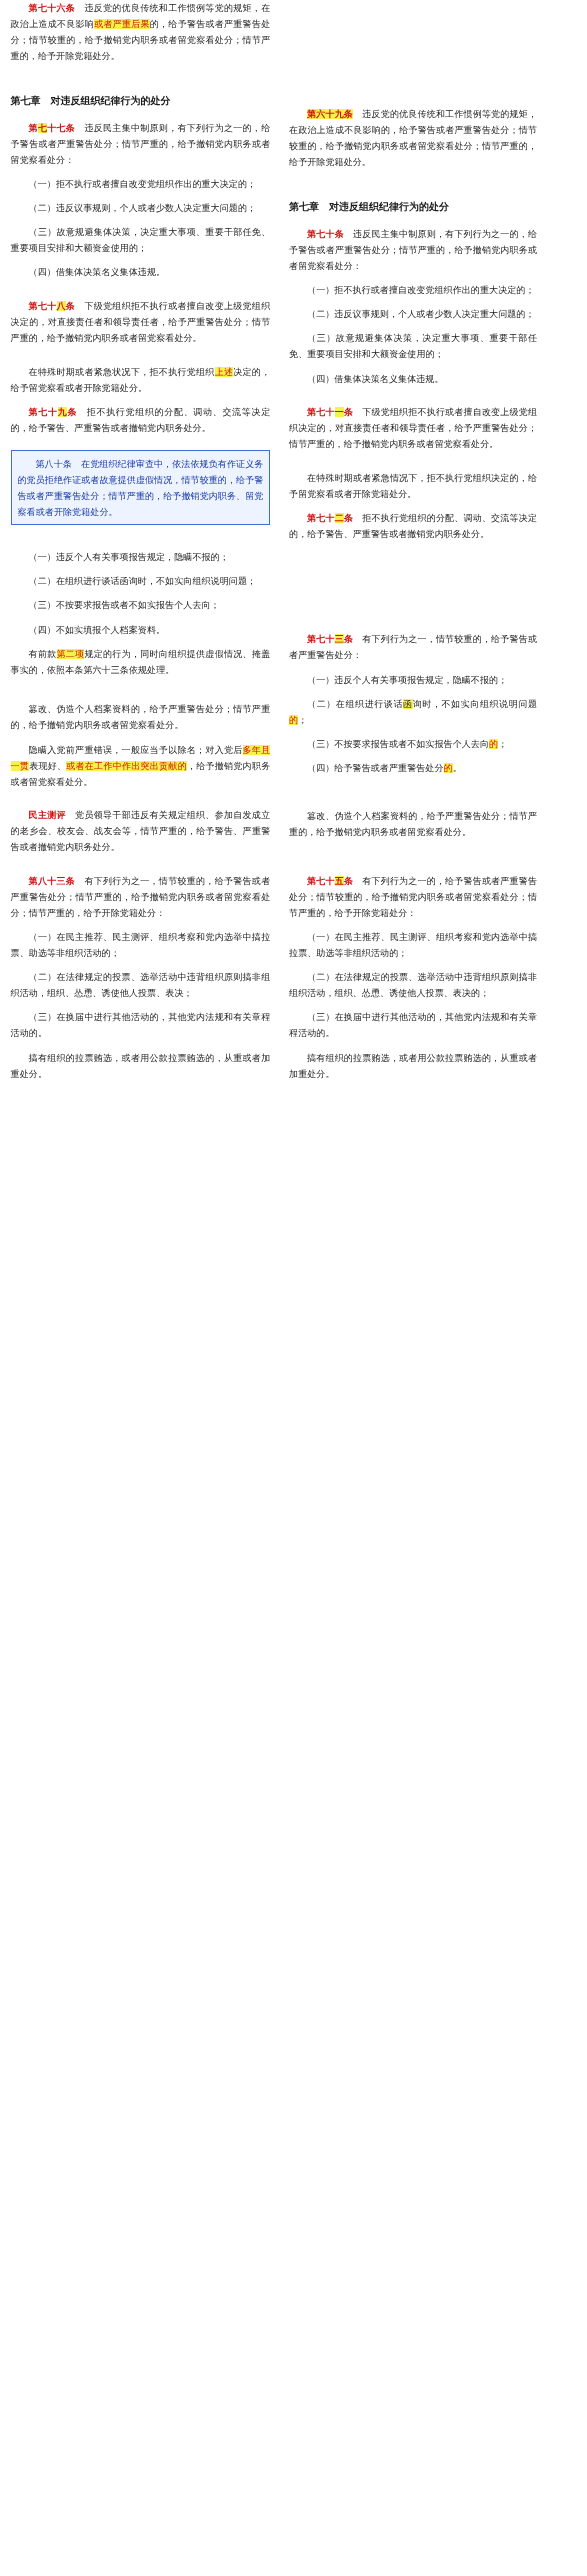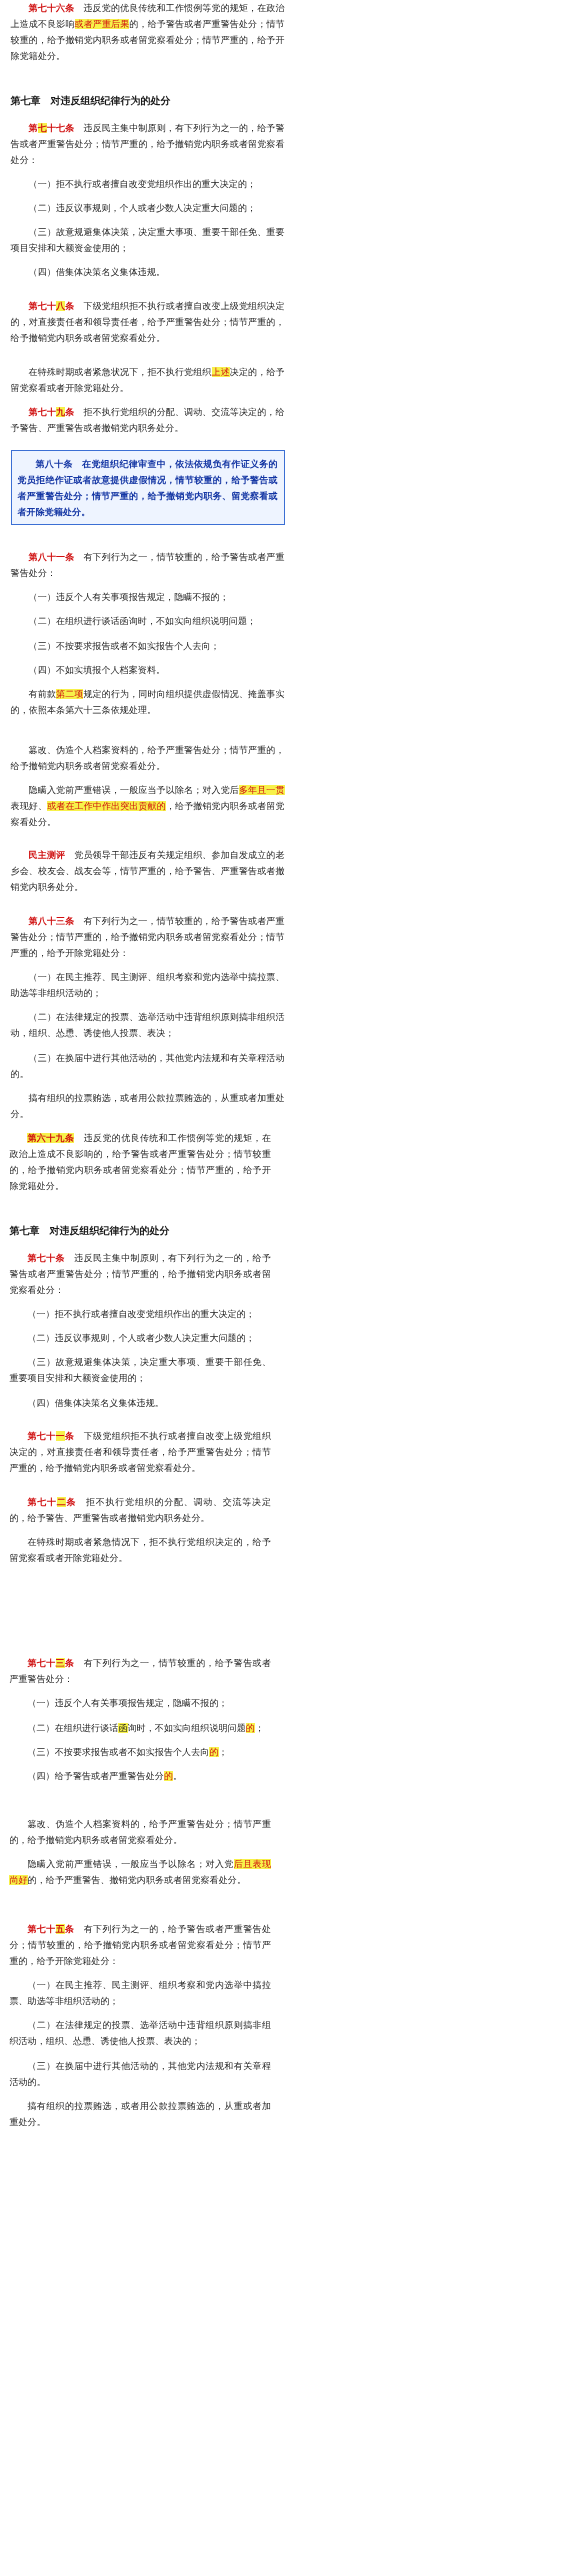--- a/index.html
+++ b/index.html
@@ -5,22 +5,21 @@
   html,body{margin:0;padding:0;}
   body{
     width:588px;
     background:#ffffff;
     font-family:"Liberation Sans","DejaVu Sans",sans-serif;
     color:#1a1a1a;
   }
   .doc{
     width:560px;
     display:flex;
-    align-items:flex-start;
-    flex-direction:column;
+    align-items:flex-end;
   }
   .col{
     width:294px;
     box-sizing:border-box;
     padding:0 8.2px;
   }
   .col.left{padding-left:10.6px;padding-right:9.4px;}
   .col.right{padding-left:9.4px;padding-right:23px;}
   .para{
     font-size:9px;
@@ -39,21 +38,21 @@
   }
   .art{color:#d01010;font-weight:bold;}
   .hl-yellow{background:#f7f14a;}
   .red{color:#d01010;}
   .bluebox{
     border:0.6px solid #3b6fd4;
     background:#eef4ff;
     padding:4.7px 5.9px;
     margin:0 0 8.2px 0;
   }
-  .bluebox .para{margin:0;color:#1436a4;font-weight:bold;}
+  .bluebox .para{margin:0;color:#1436a4;font-weight:normal;}
   .spacer-80{height:47px;}
   .spacer-58{height:34px;}
   .spacer-40{height:23.5px;}
   .spacer-26{height:15.3px;}
   .spacer-16{height:9.4px;}
   .spacer-10{height:5.9px;}
 </style>
 </head>
 <body>
 
@@ -85,21 +84,20 @@
     <p class="para indent"><span class="art">第七十<span class="hl-yellow">九</span>条</span><span>　拒不执行党组织的分配、调动、交流等决定的，给予警告、严重警告或者撤销党内职务处分。</span></p>
 
     <div class="spacer-10"></div>
 
     <div class="bluebox">
       <p class="para indent"><span>第八十条</span><span>　在党组织纪律审查中，依法依规负有作证义务的党员拒绝作证或者故意提供虚假情况，情节较重的，给予警告或者严重警告处分；情节严重的，给予撤销党内职务、留党察看或者开除党籍处分。</span></p>
     </div>
 
     <div class="spacer-26"></div>
 
-    <p class="para indent"><span class="art">第八十一条</span><span>　有下列行为之一，情节较重的，给予警告或者严重警告处分：</span></p>
 
     <p class="para indent">（一）违反个人有关事项报告规定，隐瞒不报的；</p>
     <p class="para indent">（二）在组织进行谈话函询时，不如实向组织说明问题；</p>
     <p class="para indent">（三）不按要求报告或者不如实报告个人去向；</p>
     <p class="para indent">（四）不如实填报个人档案资料。</p>
 
     <p class="para indent"><span>有前款</span><span class="hl-yellow red">第二项</span><span>规定的行为，同时向组织提供虚假情况、掩盖事实的，依照本条第六十三条依规处理。</span></p>
 
     <div class="spacer-26"></div>
 
@@ -136,42 +134,41 @@
     <p class="para indent">（二）违反议事规则，个人或者少数人决定重大问题的；</p>
     <p class="para indent">（三）故意规避集体决策，决定重大事项、重要干部任免、重要项目安排和大额资金使用的；</p>
     <p class="para indent">（四）借集体决策名义集体违规。</p>
 
     <div class="spacer-16"></div>
 
     <p class="para indent"><span class="art">第七十<span class="hl-yellow">一</span>条</span><span>　下级党组织拒不执行或者擅自改变上级党组织决定的，对直接责任者和领导责任者，给予严重警告处分；情节严重的，给予撤销党内职务或者留党察看处分。</span></p>
 
     <div class="spacer-16"></div>
 
+    <p class="para indent">在特殊时期或者紧急情况下，拒不执行党组织决定的，给予留党察看或者开除党籍处分。</p>
+
     <p class="para indent"><span class="art">第七十<span class="hl-yellow">二</span>条</span><span>　拒不执行党组织的分配、调动、交流等决定的，给予警告、严重警告或者撤销党内职务处分。</span></p>
-
-    <p class="para indent">在特殊时期或者紧急情况下，拒不执行党组织决定的，给予留党察看或者开除党籍处分。</p>
 
     <div class="spacer-80"></div>
     <div class="spacer-58"></div>
 
     <p class="para indent"><span class="art">第七十<span class="hl-yellow">三</span>条</span><span>　有下列行为之一，情节较重的，给予警告或者严重警告处分：</span></p>
 
     <p class="para indent">（一）违反个人有关事项报告规定，隐瞒不报的；</p>
 
     <p class="para indent"><span>（二）在组织进行谈话</span><span class="hl-yellow">函</span><span>询时，不如实向组织说明问题</span><span class="hl-yellow red">的</span><span>；</span></p>
 
     <p class="para indent"><span>（三）不按要求报告或者不如实报告个人去向</span><span class="hl-yellow red">的</span><span>；</span></p>
 
     <p class="para indent"><span>（四）给予警告或者严重警告处分</span><span class="hl-yellow red">的</span><span>。</span></p>
 
     <div class="spacer-40"></div>
 
     <p class="para indent">篡改、伪造个人档案资料的，给予严重警告处分；情节严重的，给予撤销党内职务或者留党察看处分。</p>
 
-    <p class="para indent"><span>隐瞒入党前严重错误，一般应当予以除名；对入党</span><span class="hl-yellow red">后且表现尚好</span><span>的，给予严重警告、撤销党内职务或者留党察看处分。</span></p>
 
     <div class="spacer-26"></div>
 
 
     <div class="spacer-16"></div>
 
     <p class="para indent"><span class="art">第七十<span class="hl-yellow">五</span>条</span><span>　有下列行为之一的，给予警告或者严重警告处分；情节较重的，给予撤销党内职务或者留党察看处分；情节严重的，给予开除党籍处分：</span></p>
 
     <p class="para indent">（一）在民主推荐、民主测评、组织考察和党内选举中搞拉票、助选等非组织活动的；</p>
     <p class="para indent">（二）在法律规定的投票、选举活动中违背组织原则搞非组织活动，组织、怂恿、诱使他人投票、表决的；</p>

